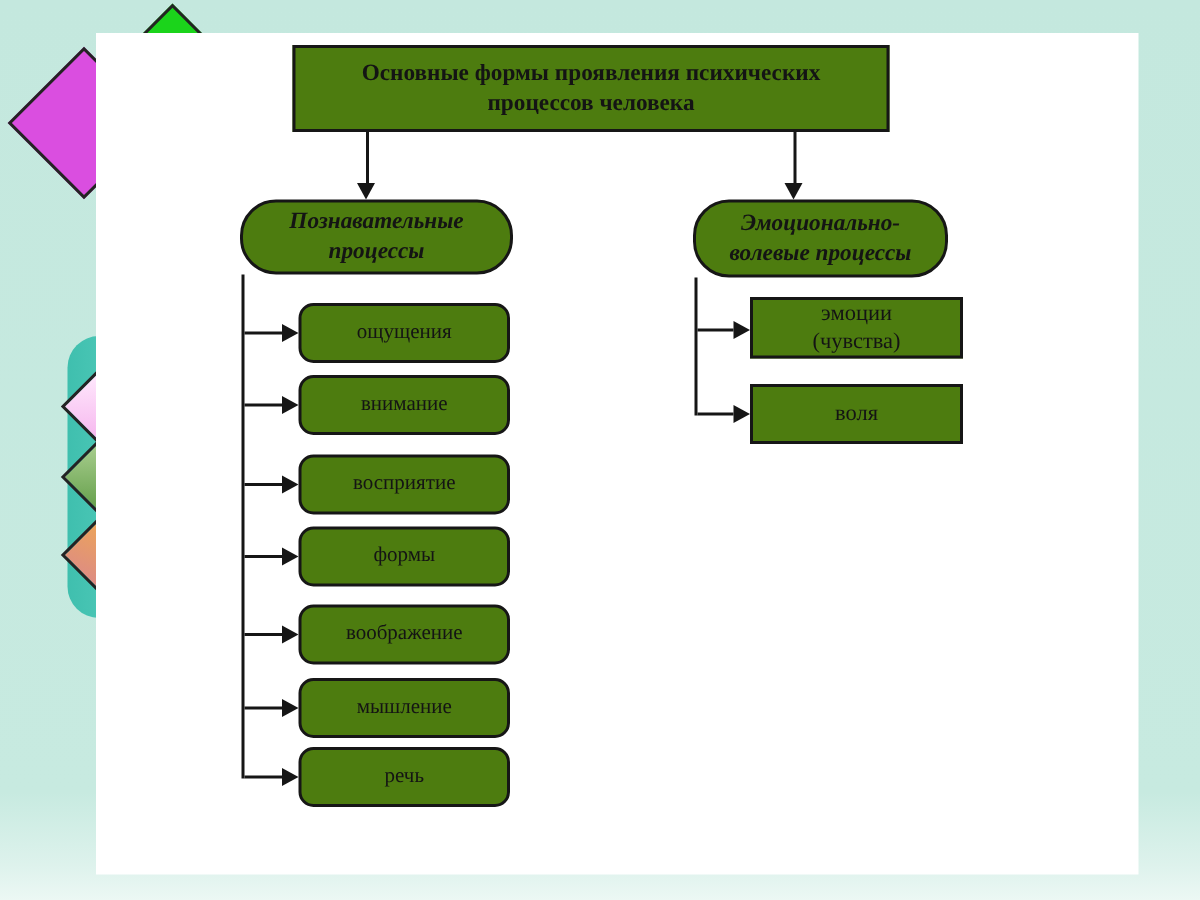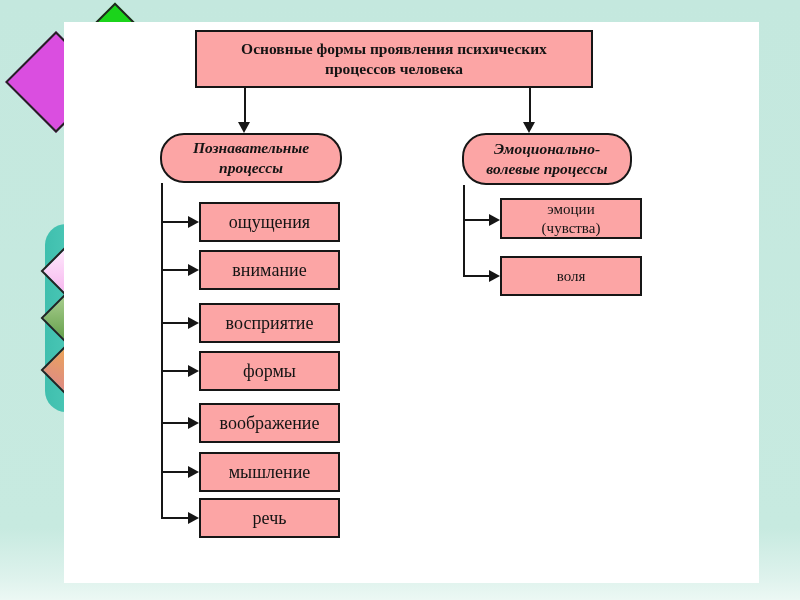--- a/index.html
+++ b/index.html
@@ -25,30 +25,30 @@
   .olive-diamond  { left:48px; top:300px; width:36px; height:36px;
                     background:linear-gradient(135deg,#aacf90,#639e49); z-index:1; }
   .orange-diamond { left:48px; top:352px; width:36px; height:36px;
                     background:linear-gradient(160deg,#eca558,#dd8b85); z-index:1; }
 
   
   .panel { position:absolute; left:64px; top:22px; width:695px; height:561px;
            background:#ffffff; z-index:3; }
 
   
-  .dbox { position:absolute; border:2px solid #161616; background:#fca5a5;
+  .dbox { position:absolute; border:2px solid #161616; background:#4d7c0f;
           display:flex; align-items:center; justify-content:center;
           text-align:center; color:#141414; }
   .title-box  { left:131px; top:8px;  width:398px; height:58px;
                 font-weight:bold; font-size:15.5px; line-height:1.32; padding:4px 28px; }
   .header-box { font-weight:bold; font-style:italic; font-size:15.5px;
                 line-height:1.32; padding:7px 14px;border-radius:24px; }
   .left-header  { left:96px;  top:111px; width:182px; height:50px; }
   .right-header { left:398px; top:111px; width:170px; height:52px; }
-  .item-box { left:135px; width:141px; height:40px; font-size:18px; }
+  .item-box { left:135px; width:141px; height:40px; font-size:14px;border-radius:10px; }
   .r-item-box { left:436px; width:142px; font-size:15px; line-height:1.25; }
   .wrap-narrow span { display:inline-block; max-width:76px; }
 
   
   .vline { position:absolute; width:2px; background:#161616; }
   .hline { position:absolute; height:2px; background:#161616; }
   .arr-down { position:absolute; width:0; height:0;
               border-left:6px solid transparent; border-right:6px solid transparent;
               border-top:11px solid #161616; }
   .arr-right { position:absolute; width:0; height:0;

